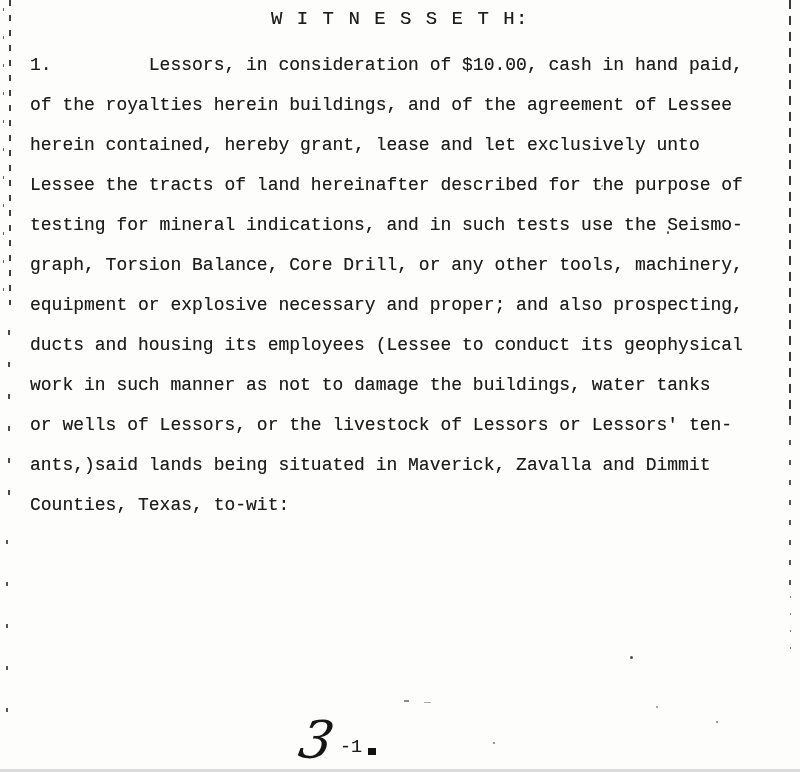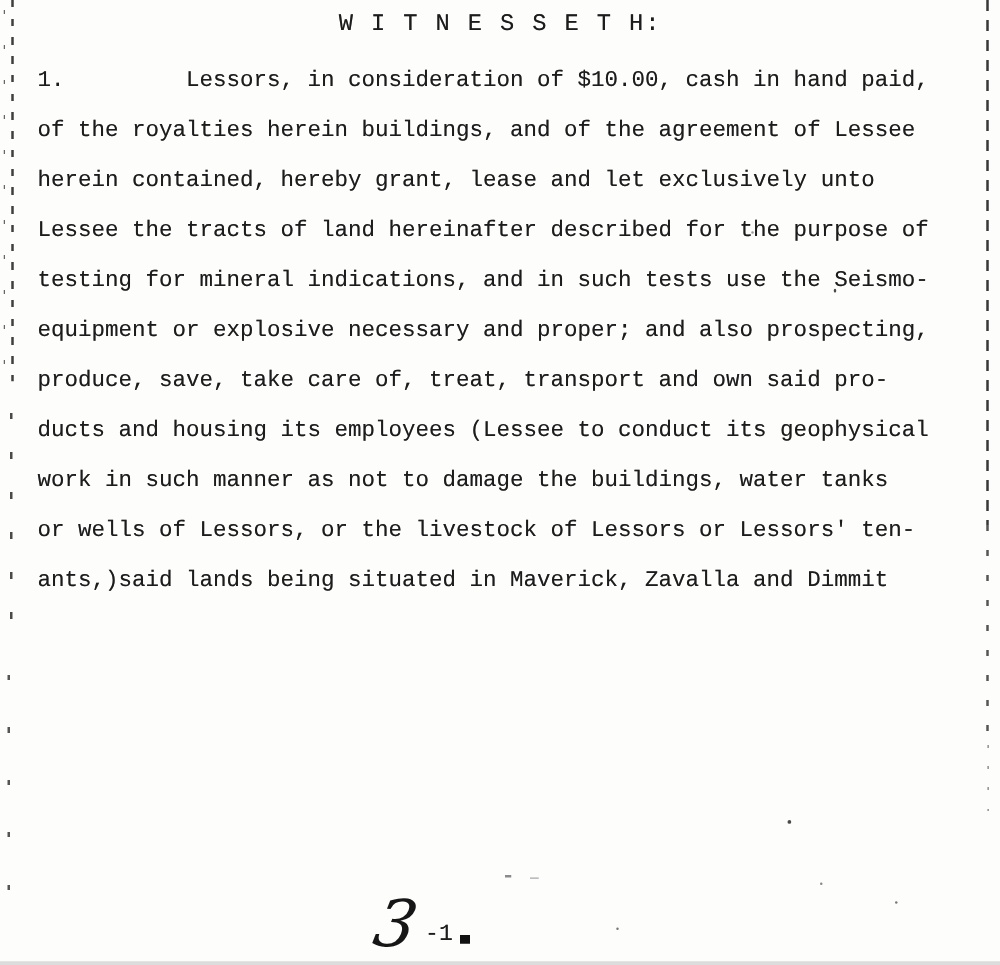--- a/index.html
+++ b/index.html
@@ -100,26 +100,27 @@
 <div class="page">
 
   <div class="heading">W I T N E S S E T H:</div>
 
   <div class="body-text">
     <div class="line">1.         Lessors, in consideration of $10.00, cash in hand paid,</div>
     <div class="line">of the royalties herein buildings, and of the agreement of Lessee</div>
     <div class="line">herein contained, hereby grant, lease and let exclusively unto</div>
     <div class="line">Lessee the tracts of land hereinafter described for the purpose of</div>
     <div class="line">testing for mineral indications, and in such tests use the Seismo-</div>
+    <div class="line">graph, Torsion Balance, Core Drill, or any other tools, machinery,</div>
     <div class="line">equipment or explosive necessary and proper; and also prospecting,</div>
-    <div class="line">produce, save, take care of, treat, transport and own said pro-</div>
     <div class="line">ducts and housing its employees (Lessee to conduct its geophysical</div>
     <div class="line">work in such manner as not to damage the buildings, water tanks</div>
     <div class="line">or wells of Lessors, or the livestock of Lessors or Lessors' ten-</div>
     <div class="line">ants,)said lands being situated in Maverick, Zavalla and Dimmit</div>
+    <div class="line">Counties, Texas, to-wit:</div>
   </div>
 
   <div class="footer">
     <span class="hand-number">3</span>
     <span class="typed-page-number">-1</span>
     <span class="ink-square"></span>
   </div>
 
   <div class="edge edge-l1"></div>
   <div class="edge edge-l2"></div>

